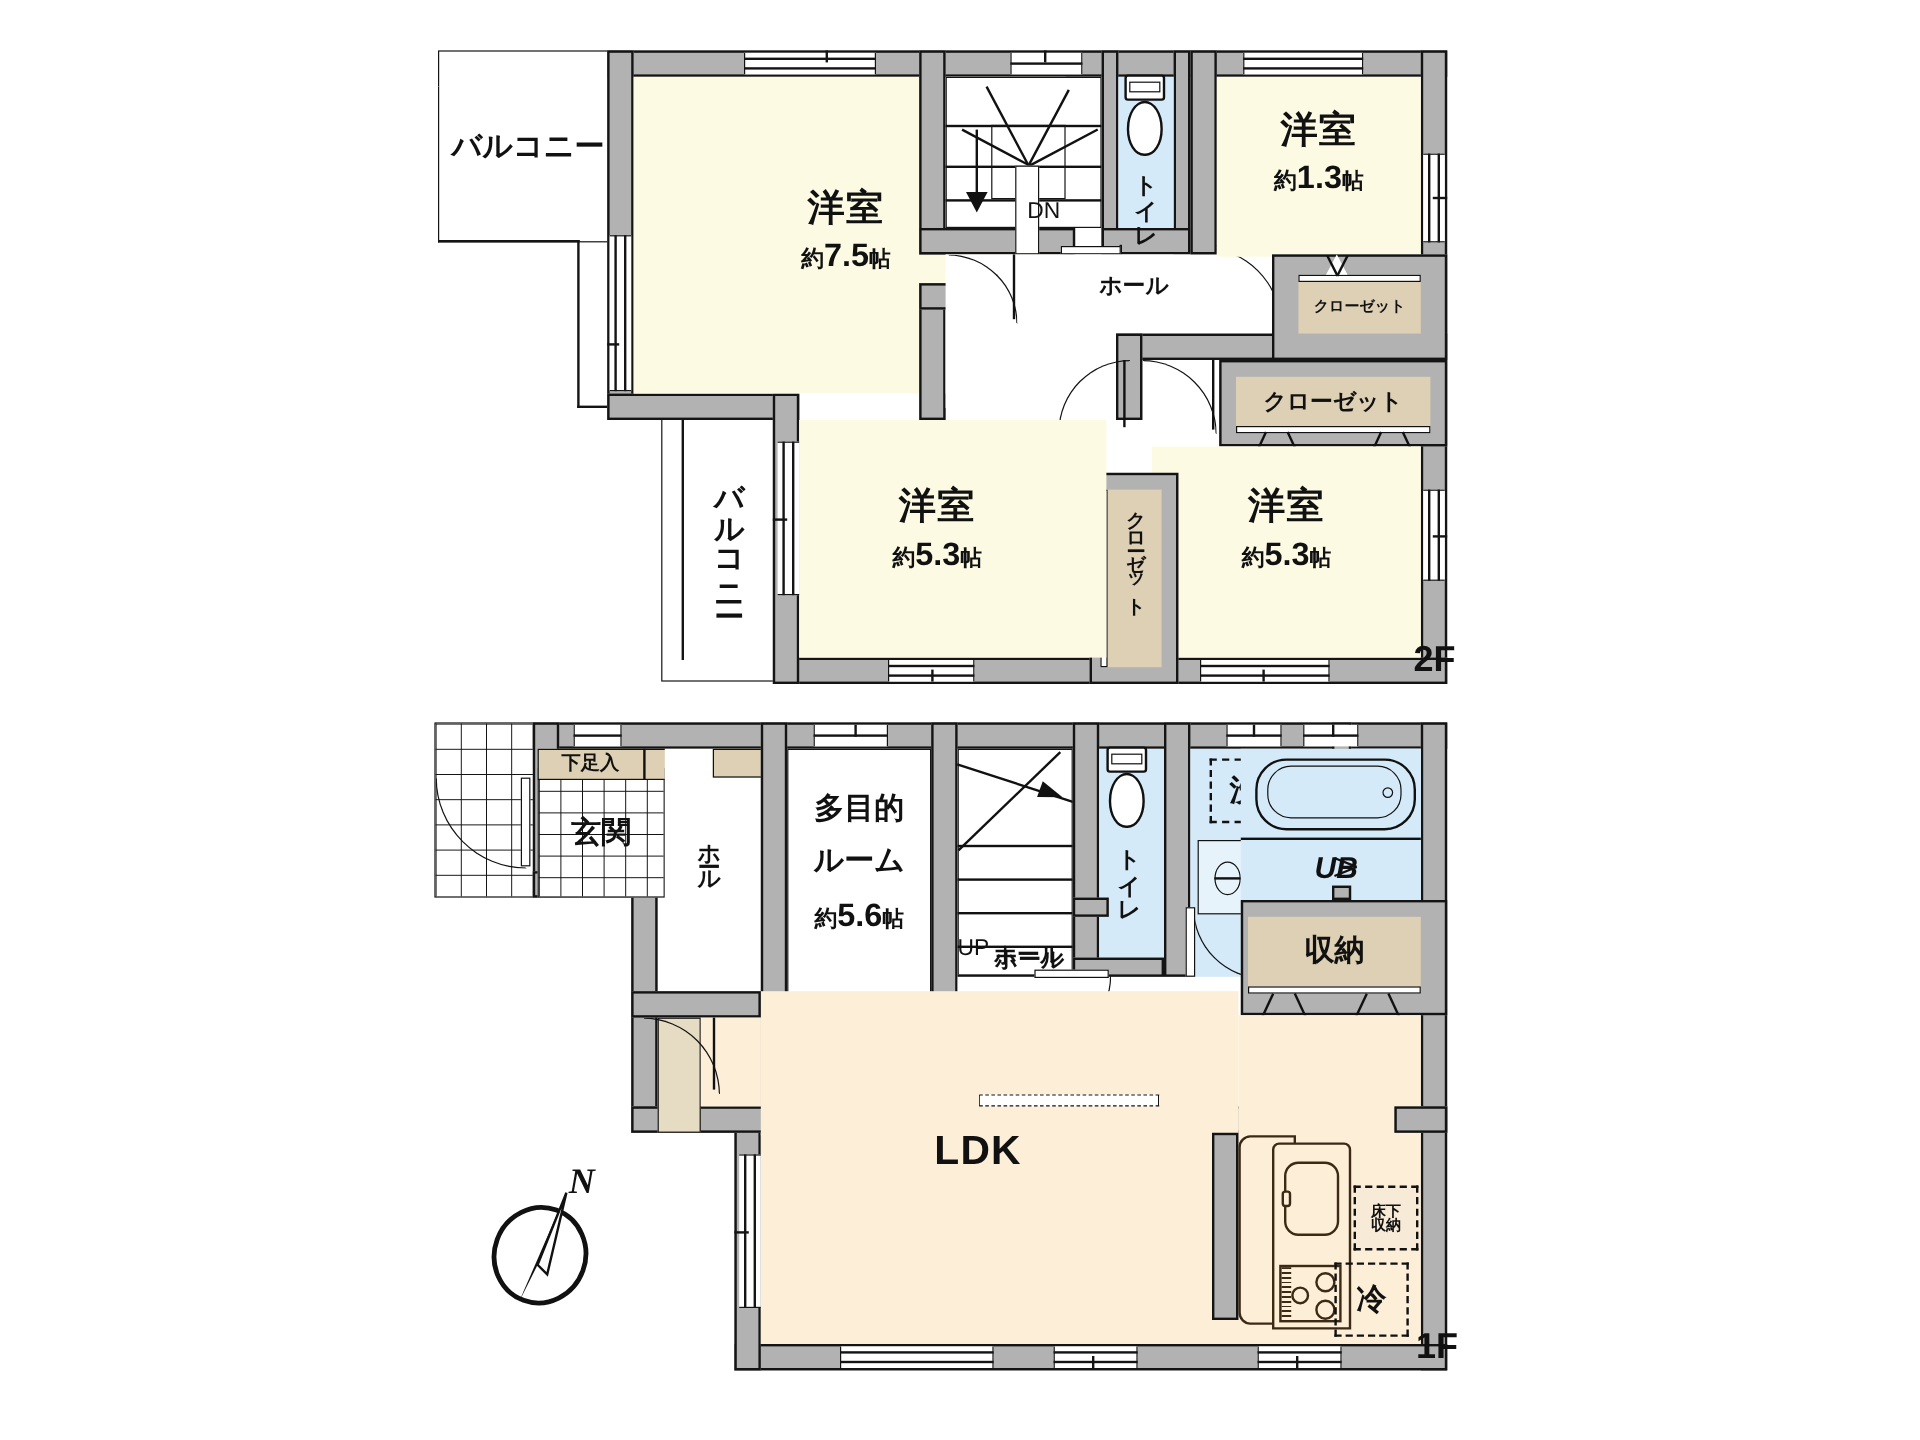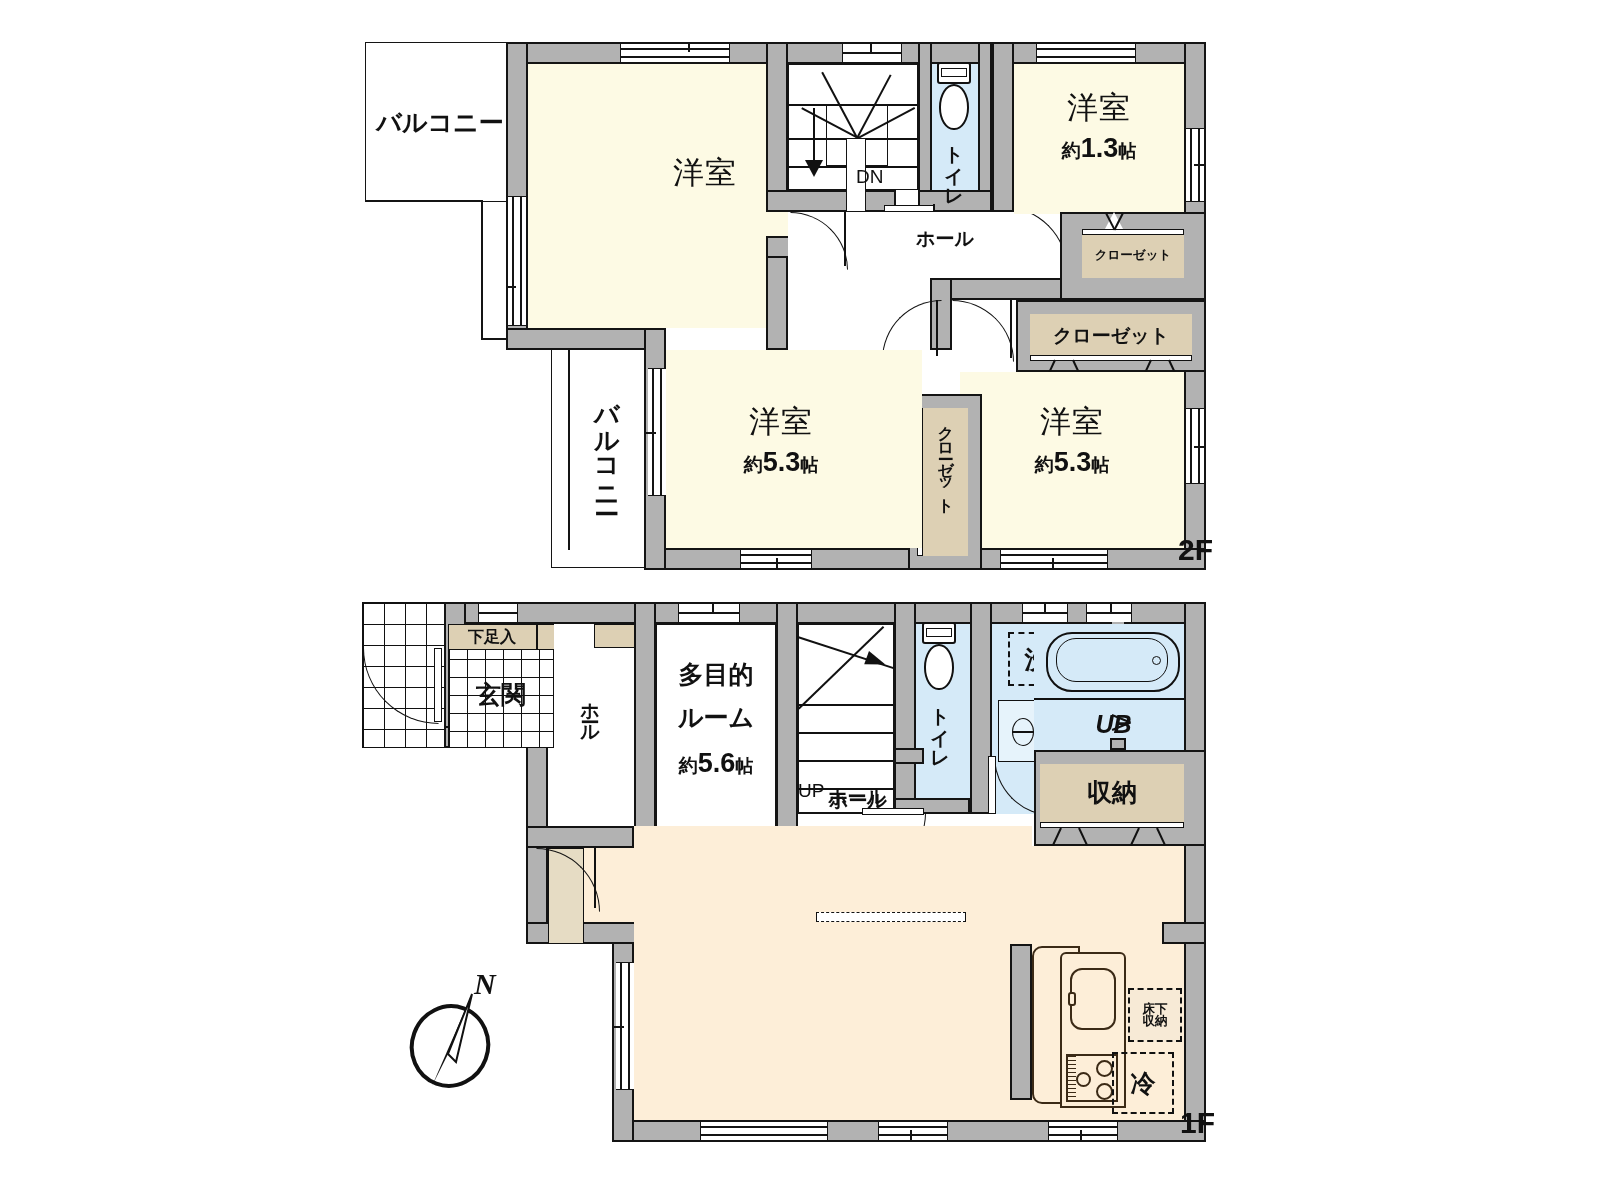--- a/index.html
+++ b/index.html
@@ -19,21 +19,21 @@
   .r-ldk{background:#fdeed8;}
   .r-white{background:#ffffff;}
   .r-wet{background:#d5eaf8;}
   .r-store{background:#ddd0b4;}
   .r-storelite{background:#e6dcc4;}
 
   
   .lab{position:absolute;text-align:center;line-height:1.14;white-space:nowrap;
        color:#111;font-family:"Liberation Sans","DejaVu Sans",sans-serif;}
   .lab.v{writing-mode:vertical-rl;text-orientation:upright;white-space:nowrap;line-height:1.05;}
-  .big{font-size:31px;font-weight:400;letter-spacing:1px;text-align:center;}
+  .big{font-size:31px;font-weight:700;letter-spacing:1px;text-align:center;}
   .mid{font-size:25px;font-weight:700;}
   .sml{font-size:19px;font-weight:700;}
   .xs{font-size:16px;font-weight:700;}
   .xxs{font-size:14px;font-weight:700;line-height:1.05;}
   .tiny{font-size:12.5px;font-weight:700;line-height:1.0;}
   .areanum{font-size:27px;font-weight:700;}
   .areanum .pre{font-size:19px;}
   .areanum .suf{font-size:18px;}
   .latin{font-size:19px;font-weight:400;font-family:"Liberation Sans",sans-serif;}
   .floorlab{font-size:30px;font-weight:700;font-family:"Liberation Sans",sans-serif;}
@@ -94,20 +94,23 @@
 
   <div class="ab wall" style="left:653px;top:548px;width:553px;height:22px;"></div>
 
   <div class="ab wall" style="left:506px;top:42px;width:22px;height:308px;"></div>
 
   <div class="ab wall" style="left:506px;top:328px;width:160px;height:22px;"></div>
   <div class="ab wall" style="left:644px;top:328px;width:22px;height:242px;"></div>
 
   <div class="ab r-bed" style="left:528px;top:64px;width:360px;height:264px;"></div>
   <div class="lab big" style="left:560px;top:155px;width:290px;">洋室</div>
+  <div class="lab areanum" style="left:560px;top:198px;width:290px;">
+    <span class="pre">約</span><span>7.5</span><span class="suf">帖</span>
+  </div>
 
   <div class="ab" style="left:508px;top:196px;width:18px;height:130px;background:#fff;border-top:1.6px solid #141414;border-bottom:1.6px solid #141414;"></div>
   <div class="ab" style="left:512px;top:196px;width:1.6px;height:130px;background:#141414;"></div>
   <div class="ab" style="left:520px;top:196px;width:1.6px;height:130px;background:#141414;"></div>
   <div class="ab" style="left:506px;top:286px;width:10px;height:1.6px;background:#141414;"></div>
 
   <div class="ab" style="left:620px;top:44px;width:110px;height:18px;background:#fff;border-left:1.6px solid #141414;border-right:1.6px solid #141414;"></div>
   <div class="ab" style="left:620px;top:48px;width:110px;height:1.6px;background:#141414;"></div>
   <div class="ab" style="left:620px;top:56px;width:110px;height:1.6px;background:#141414;"></div>
   <div class="ab" style="left:688px;top:42px;width:1.6px;height:10px;background:#141414;"></div>
@@ -377,20 +380,21 @@
   <div class="ab r-ldk" style="left:634px;top:944px;width:550px;height:176px;"></div>
   <div class="ab r-ldk" style="left:634px;top:826px;width:398px;height:120px;"></div>
   <div class="ab r-ldk" style="left:1032px;top:846px;width:152px;height:100px;"></div>
 
   <div class="ab wall" style="left:526px;top:826px;width:108px;height:22px;"></div>
   <div class="ab r-storelite" style="left:548px;top:848px;width:36px;height:96px;border:1.6px solid #111;"></div>
   <div class="ab r-ldk" style="left:584px;top:848px;width:50px;height:74px;"></div>
   <div class="arc arcTR" style="left:536px;top:848px;width:62px;height:62px;border-radius:0 100% 0 0;"></div>
   <div class="ab" style="left:594px;top:848px;width:2.4px;height:60px;background:#111;"></div>
 
+  <div class="lab big" style="left:680px;top:940px;width:270px;font-size:34px;">LDK</div>
 
   <div class="ab" style="left:616px;top:962px;width:18px;height:128px;background:#fff;border-top:1.6px solid #141414;border-bottom:1.6px solid #141414;"></div>
   <div class="ab" style="left:620px;top:962px;width:1.6px;height:128px;background:#141414;"></div>
   <div class="ab" style="left:628px;top:962px;width:1.6px;height:128px;background:#141414;"></div>
   <div class="ab" style="left:612px;top:1026px;width:12px;height:1.6px;background:#141414;"></div>
 
   <div class="ab" style="left:700px;top:1122px;width:128px;height:18px;background:#fff;border-left:1.6px solid #141414;border-right:1.6px solid #141414;"></div>
   <div class="ab" style="left:700px;top:1126px;width:128px;height:1.6px;background:#141414;"></div>
   <div class="ab" style="left:700px;top:1134px;width:128px;height:1.6px;background:#141414;"></div>
   <div class="ab" style="left:878px;top:1122px;width:70px;height:18px;background:#fff;border-left:1.6px solid #141414;border-right:1.6px solid #141414;"></div>

